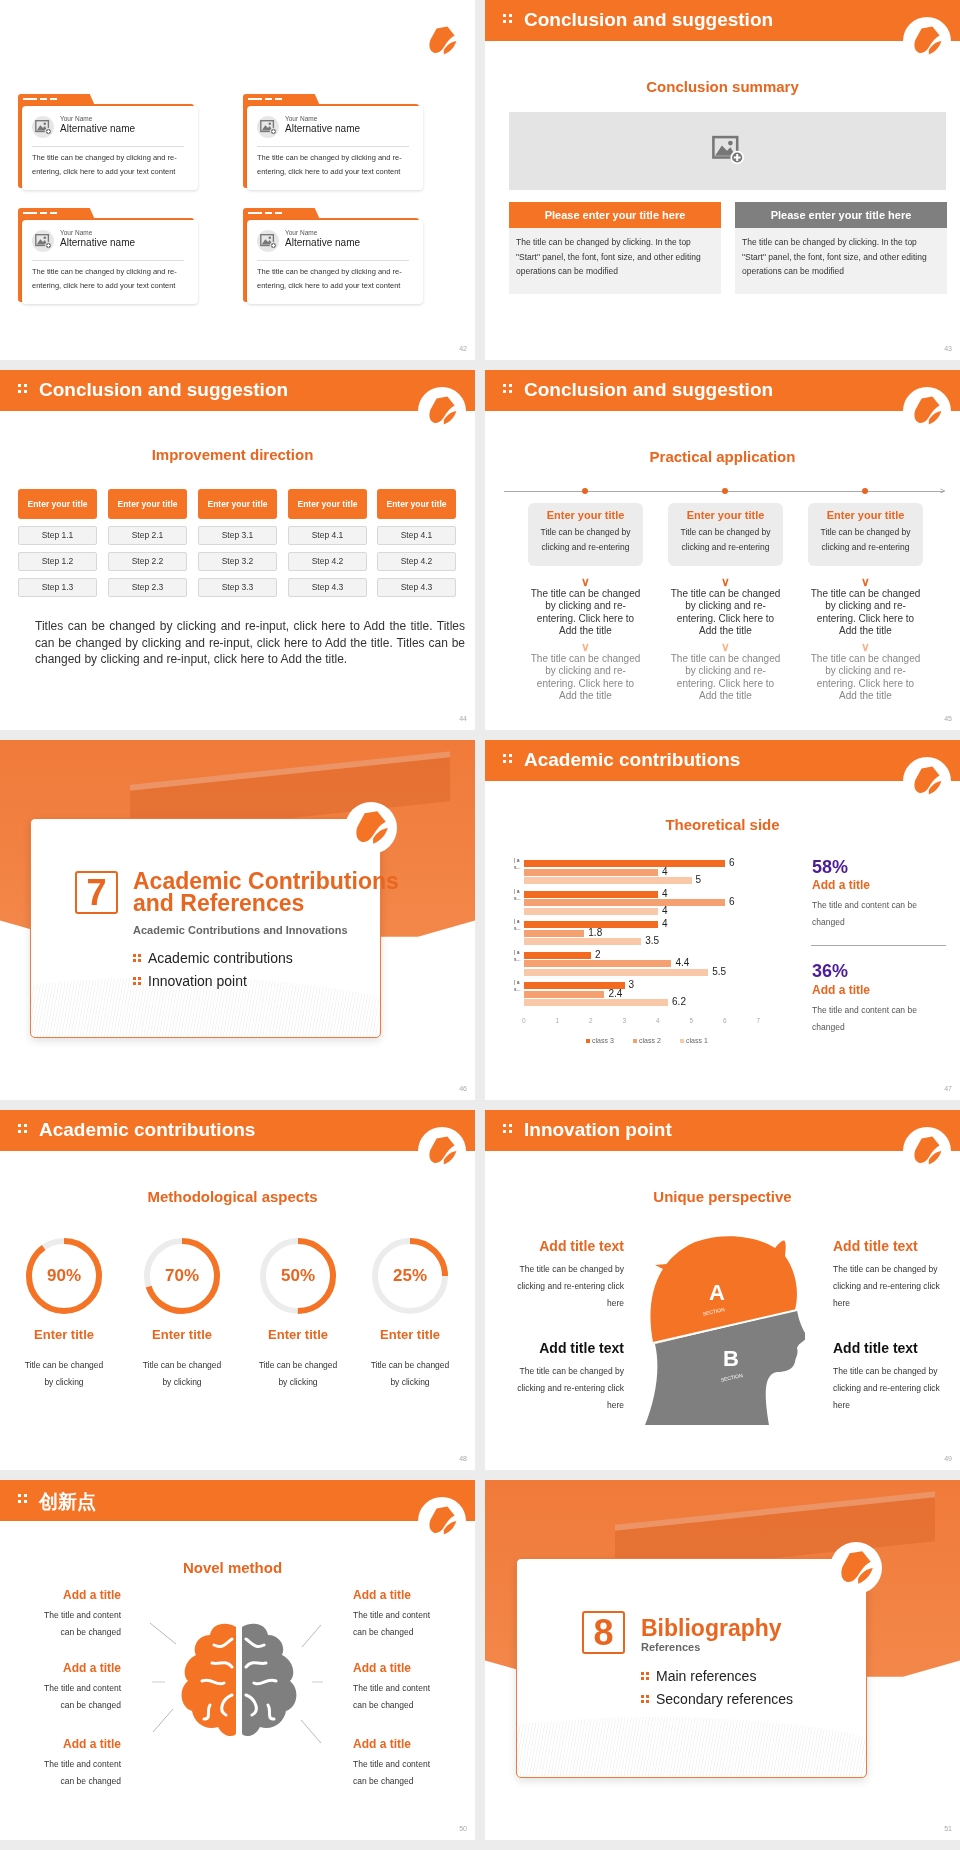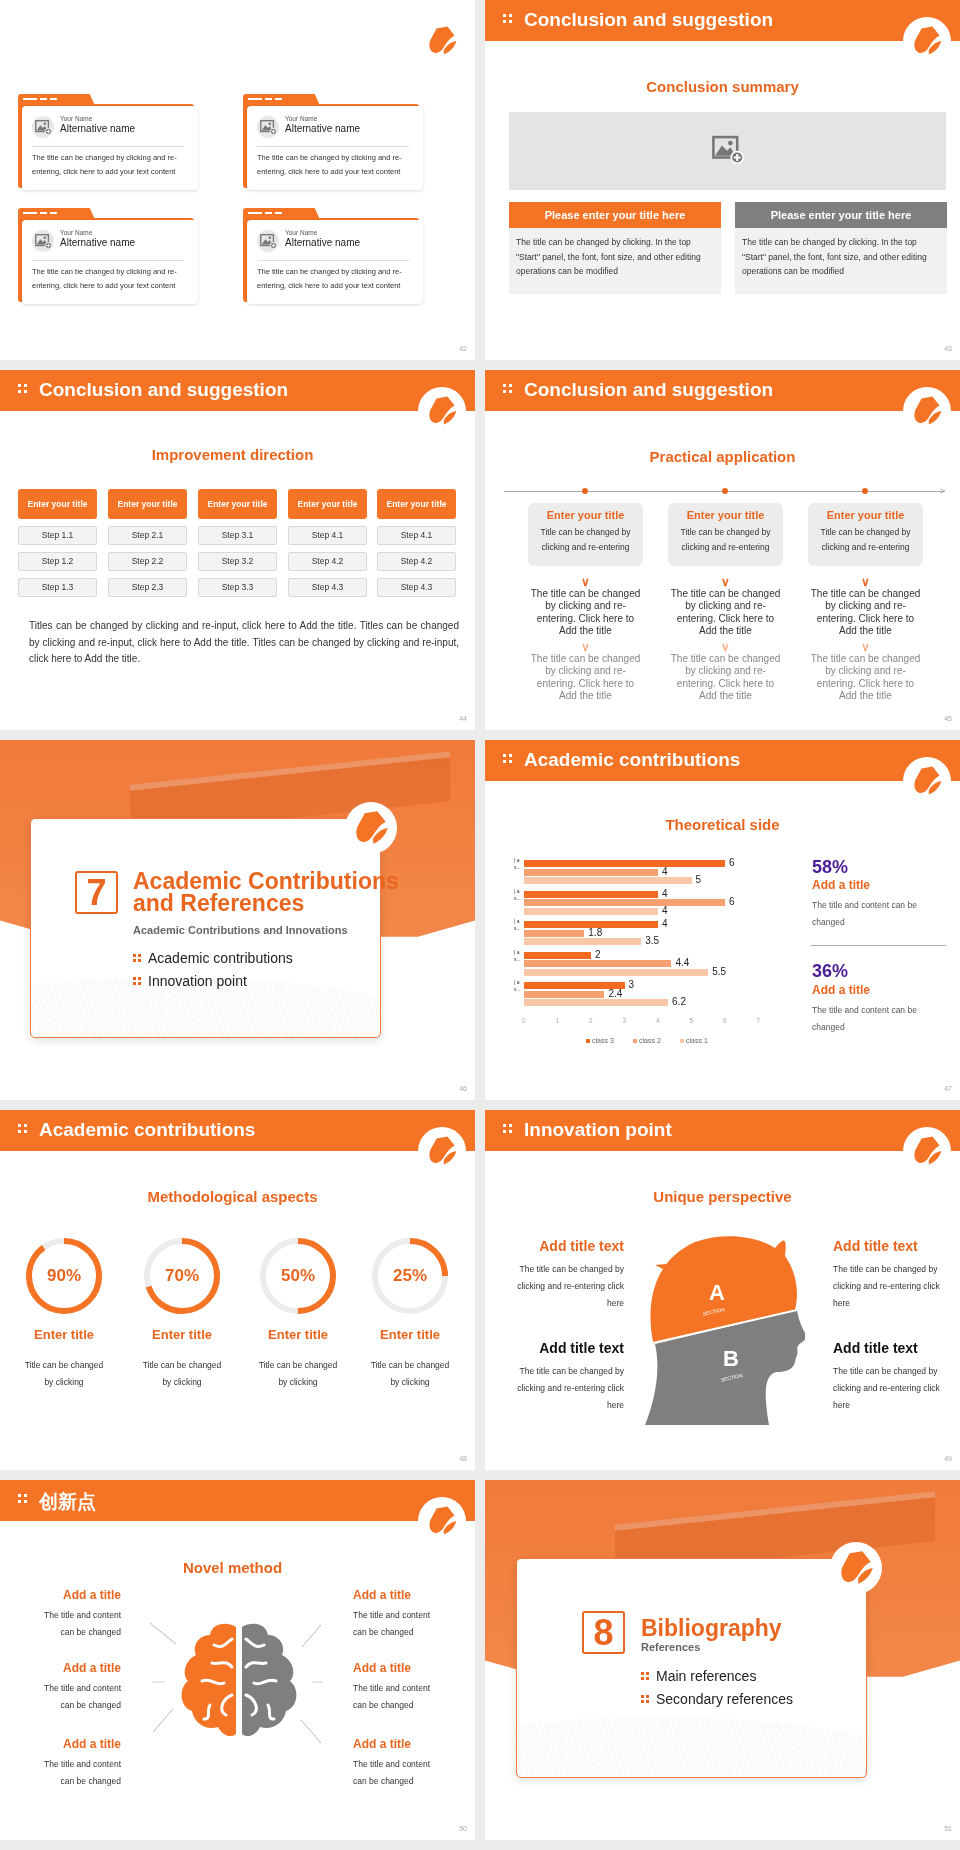--- a/index.html
+++ b/index.html
@@ -242,21 +242,21 @@
     <div class="sbox">Step 4.1</div>
     <div class="sbox">Step 4.2</div>
     <div class="sbox">Step 4.3</div>
   </div>
   <div class="scol" style="left:377px">
     <div class="stitle">Enter your title</div>
     <div class="sbox">Step 4.1</div>
     <div class="sbox">Step 4.2</div>
     <div class="sbox">Step 4.3</div>
   </div>
-  <div class="txt" style="position:absolute;left:29px;top:248px;width:430px;text-align:justify;font-size:10px;line-height:16.5px">Titles can be changed by clicking and re-input, click here to Add the title. Titles can be changed by clicking and re-input, click here to Add the title. Titles can be changed by clicking and re-input, click here to Add the title.</div>
+  <div class="txt" style="position:absolute;left:35px;top:248px;width:430px;text-align:justify;font-size:12px;line-height:16.5px">Titles can be changed by clicking and re-input, click here to Add the title. Titles can be changed by clicking and re-input, click here to Add the title. Titles can be changed by clicking and re-input, click here to Add the title.</div>
   <div class="pg">44</div>
 </div>
 
 <div class="slide c1 r1">
   <div class="hdr">
     <span class="dots">
         <i style="left:0;top:0"></i>
         <i style="left:6px;top:0"></i>
         <i style="left:0;top:6px"></i>
         <i style="left:6px;top:6px"></i>

